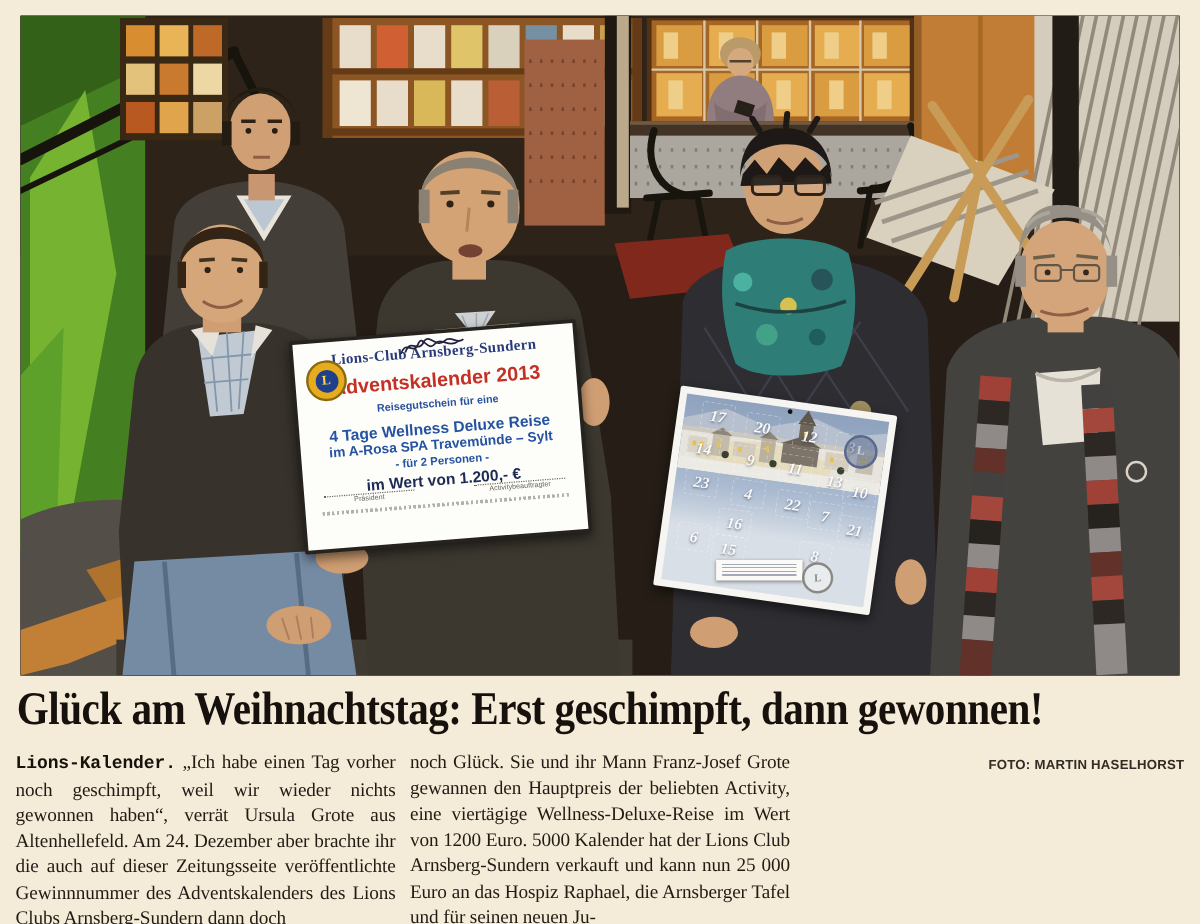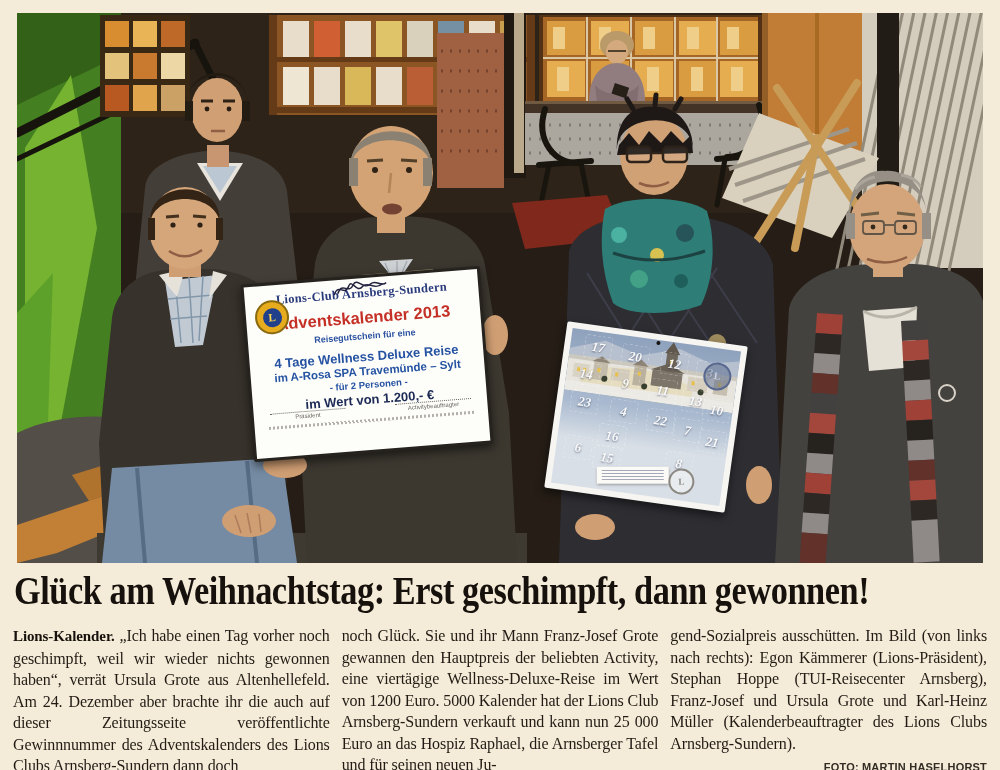--- a/index.html
+++ b/index.html
@@ -55,21 +55,21 @@
     border:2px solid #7e7a72;color:#7e7a72;opacity:.85;background:rgba(250,250,245,.6);
     font:bold 9px/22px "Liberation Serif",serif;text-align:center;transform:rotate(-10deg);}
   
   h1.headline{position:absolute;left:14px;top:570px;margin:0;white-space:nowrap;
     font:bold 39px/1.1 "Liberation Serif",serif;color:#16110c;letter-spacing:-.5px;
     transform:scaleX(.88);transform-origin:left top;}
   .article{position:absolute;left:13px;top:625px;width:974px;display:flex;gap:12px;}
   .col{flex:1;font-size:16px;line-height:21.5px;color:#211b14;text-align:justify;
     hyphens:auto;-webkit-hyphens:auto;letter-spacing:-.1px;}
   .col p{margin:0;}
-  .kicker{font-family:Liberation Serif, serif;font-weight:bold;font-size:15px;color:#16110c;}
+  .kicker{font-family:Liberation Mono, monospace;font-weight:bold;font-size:15px;color:#16110c;}
   .credit{margin-top:3px;text-align:right;font-family:"Liberation Sans",sans-serif;
     font-weight:bold;font-size:11px;color:#332c24;letter-spacing:.2px;}
 </style>
 </head>
 <body>
 
 <div class="page">
 
   <div class="photo">
     <svg viewBox="0 0 966 550" preserveAspectRatio="none">
@@ -556,18 +556,17 @@
 
   <div class="article">
     <div class="col">
       <p><b class="kicker">Lions-Kalender.</b>
          <span>„Ich habe einen Tag vorher noch geschimpft, weil wir wieder nichts gewonnen haben“, verrät Ursula Grote aus Altenhellefeld. Am 24. Dezember aber brachte ihr die auch auf dieser Zeitungsseite veröffentlichte Gewinnnummer des Adventskalenders des Lions Clubs Arnsberg-Sundern dann doch</span></p>
     </div>
     <div class="col">
       <p>noch Glück. Sie und ihr Mann Franz-Josef Grote gewannen den Hauptpreis der beliebten Activity, eine viertägige Wellness-Deluxe-Reise im Wert von 1200 Euro. 5000 Kalender hat der Lions Club Arnsberg-Sundern verkauft und kann nun 25 000 Euro an das Hospiz Raphael, die Arnsberger Tafel und für seinen neuen Ju-</p>
     </div>
     <div class="col">
-      <p>gend-Sozialpreis ausschütten. Im Bild (von links nach rechts): Egon Kämmerer (Lions-Präsident), Stephan Hoppe (TUI-Reisecenter Arnsberg), Franz-Josef und Ursula Grote und Karl-Heinz Müller (Kalenderbeauftragter des Lions Clubs Arnsberg-Sundern).</p>
       <div class="credit">FOTO: MARTIN HASELHORST</div>
     </div>
   </div>
 
 </div>
 
 </body></html>

